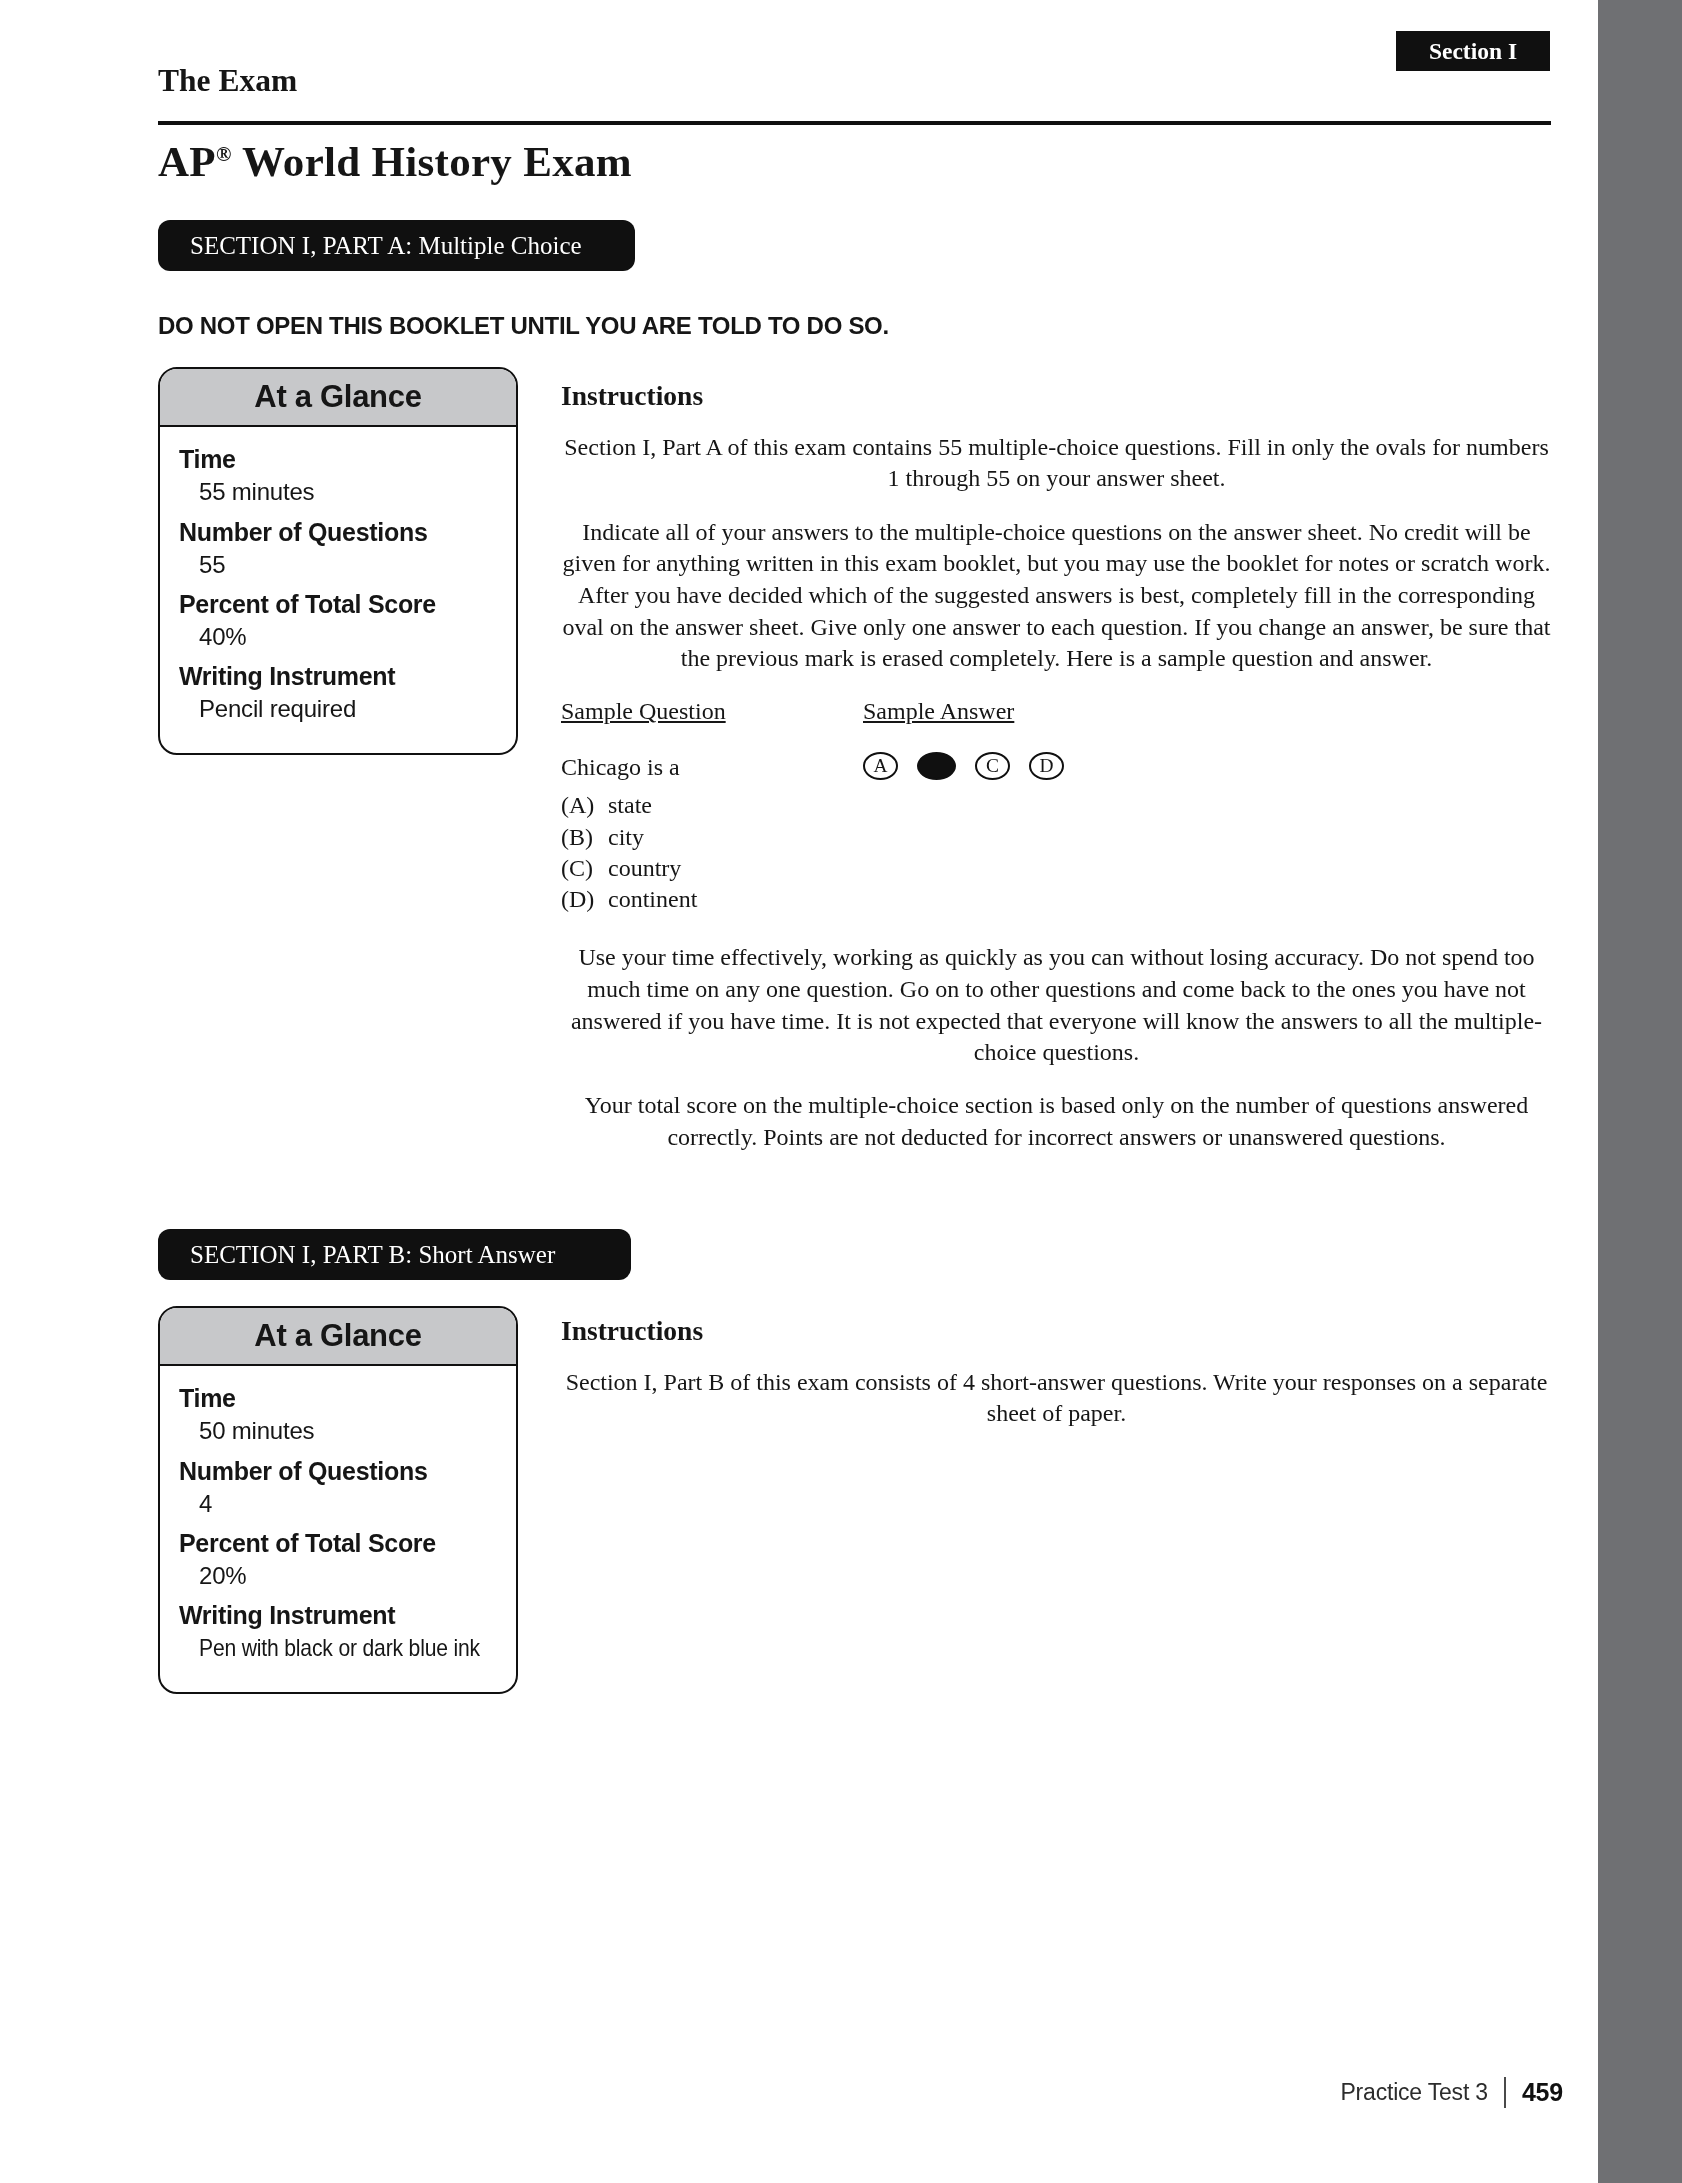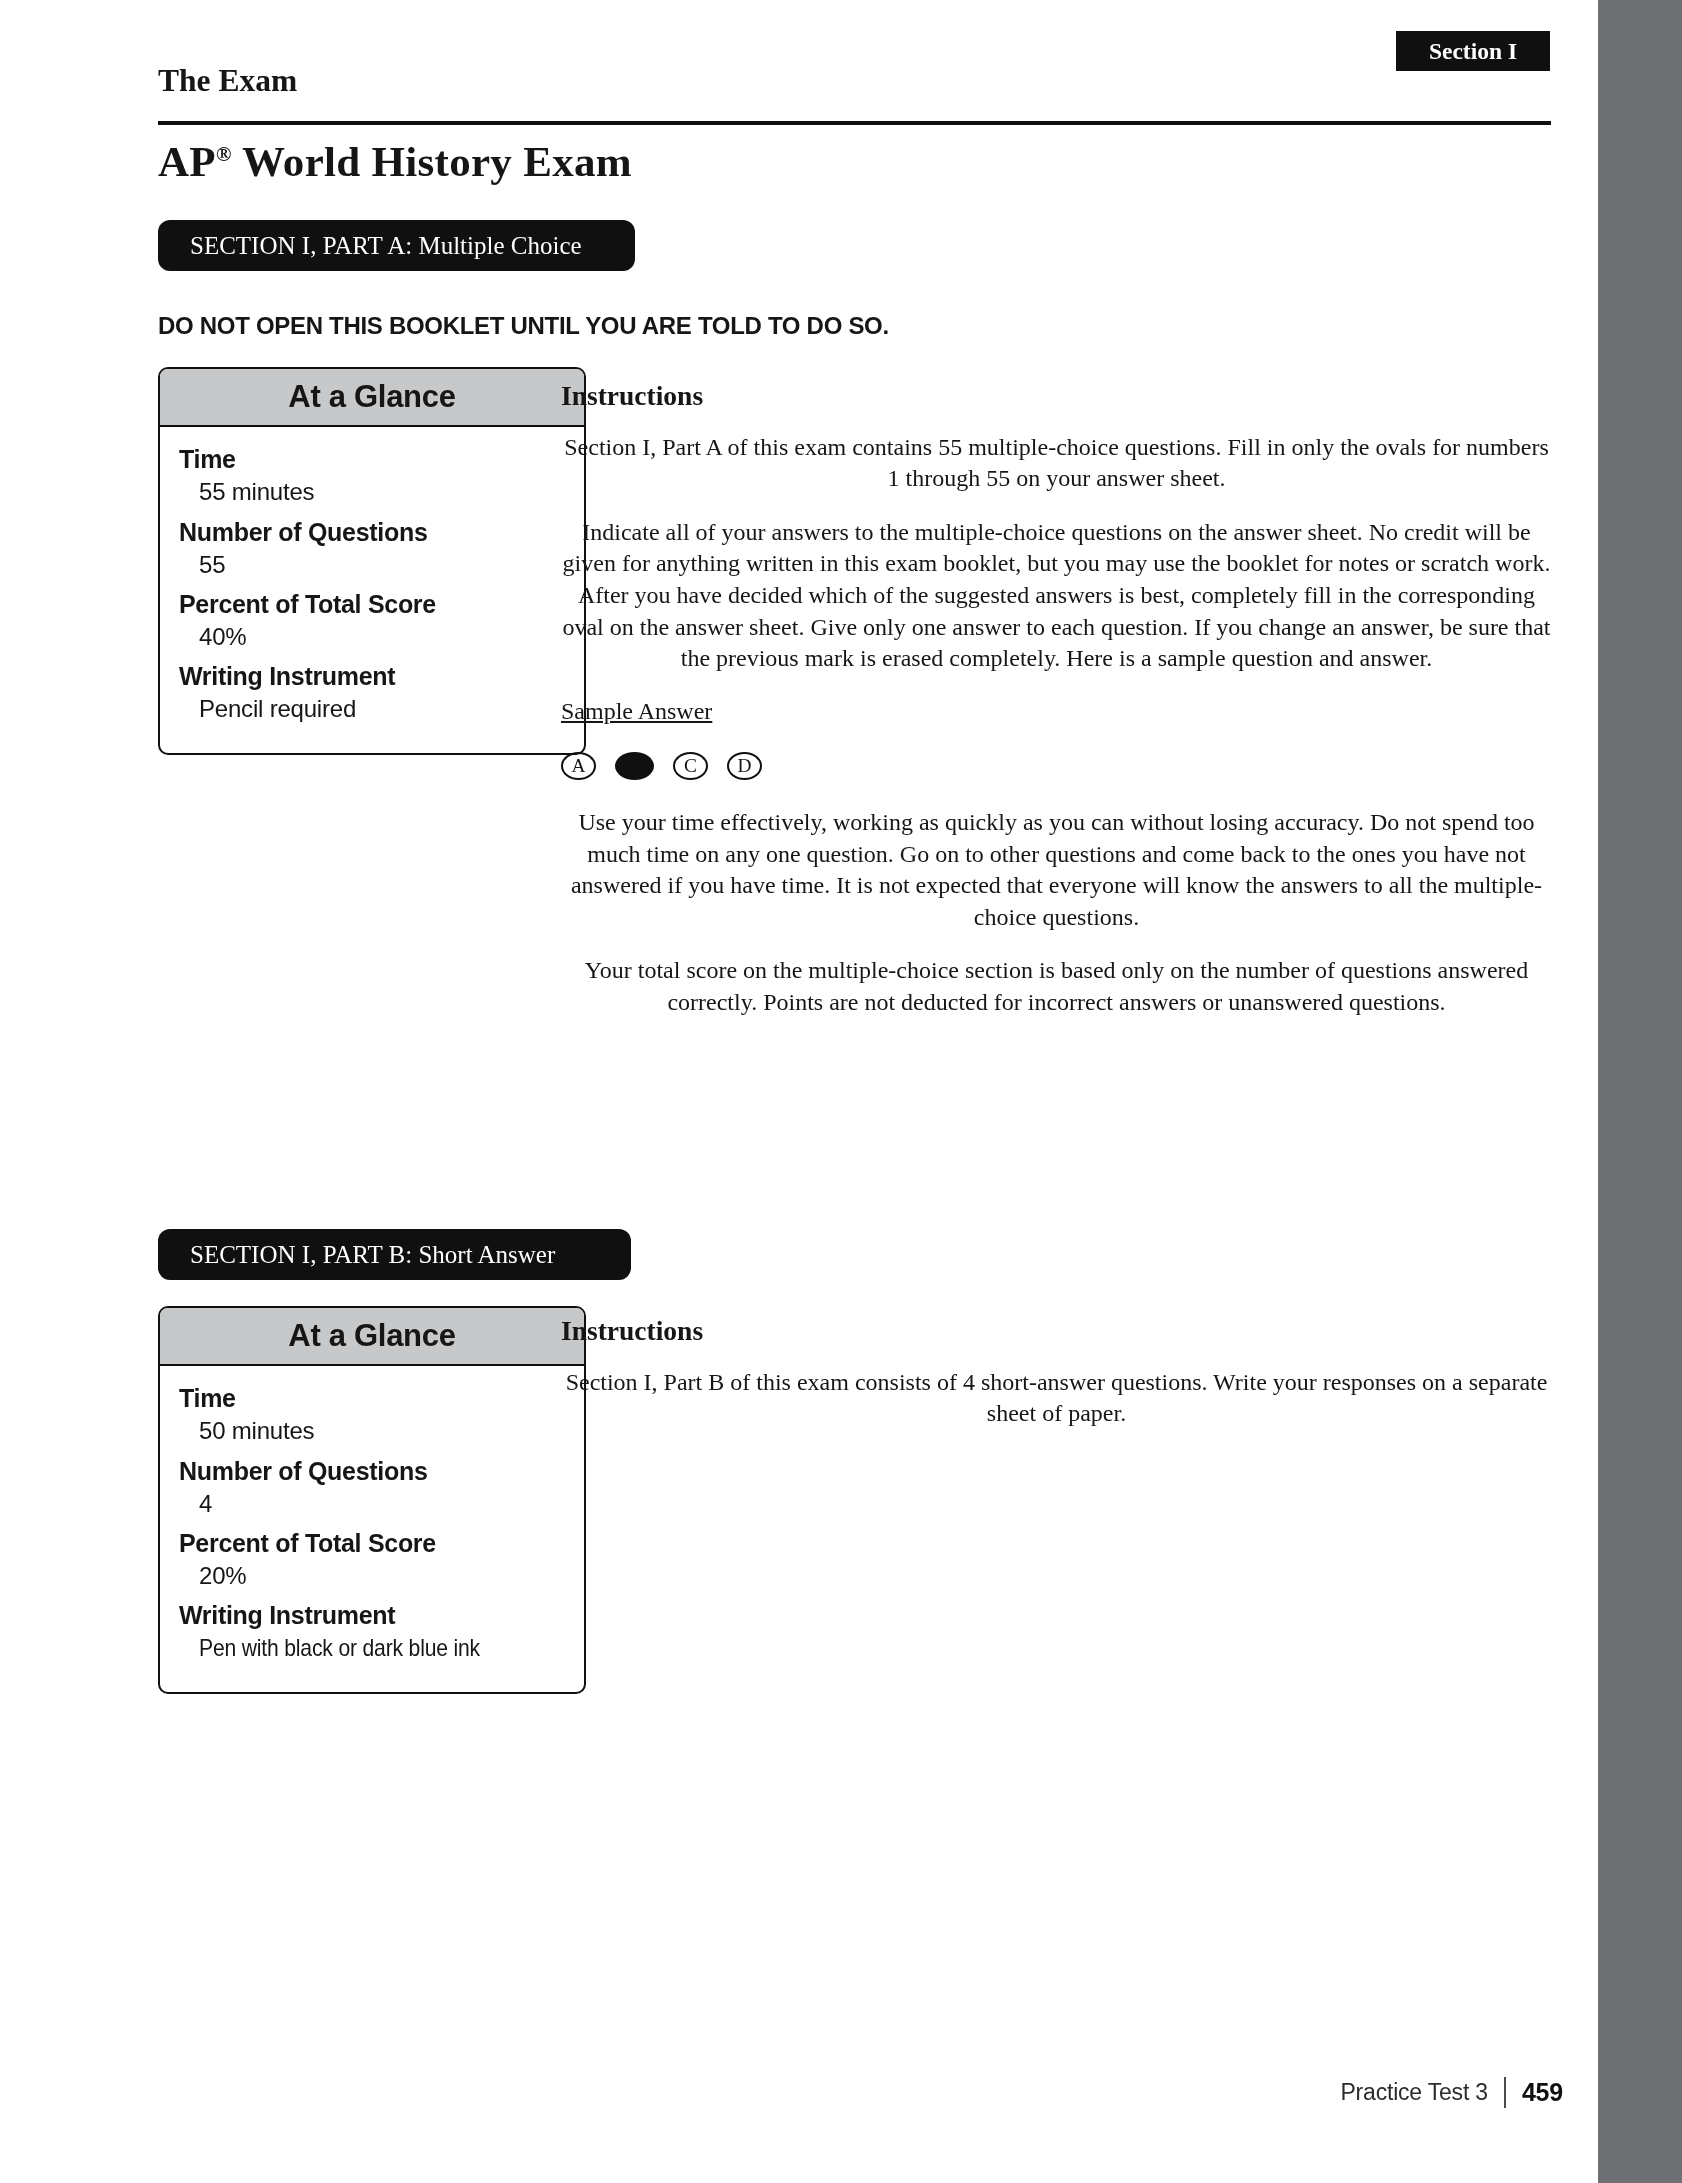--- a/index.html
+++ b/index.html
@@ -46,22 +46,22 @@
     font-size:25px;
   }
   .banner-a { top:220px; min-width:477px; }
   .banner-b { top:1229px; min-width:473px; }
   .warning {
     position:absolute; top:312px; left:158px;
     font-family:"Liberation Sans", sans-serif;
     font-weight:bold; font-size:24px; letter-spacing:-0.3px;
   }
   .glance {
-    position:absolute; left:158px; width:428px;
-    border:2.7px solid #101010; border-radius:10px;
+    position:absolute; left:158px; width:360px;
+    border:2.7px solid #101010; border-radius:19px;
     background:#ffffff;
     font-family:"Liberation Sans", sans-serif;
     overflow:hidden;
   }
   .glance-a { top:367px; }
   .glance-b { top:1306px; }
   .glance-header {
     background:#c7c8ca;
     border-bottom:2.7px solid #101010;
     height:58px;
@@ -152,20 +152,28 @@
       </div>
     </div>
   </div>
 
   <div class="col-instructions col-a">
     <div class="instructions-title">Instructions</div>
     <p class="para">Section I, Part A of this exam contains 55 multiple-choice questions. Fill in only the ovals for numbers 1 through 55 on your answer sheet.</p>
     <p class="para">Indicate all of your answers to the multiple-choice questions on the answer sheet. No credit will be given for anything written in this exam booklet, but you may use the booklet for notes or scratch work. After you have decided which of the suggested answers is best, completely fill in the corresponding oval on the answer sheet. Give only one answer to each question. If you change an answer, be sure that the previous mark is erased completely. Here is a sample question and answer.</p>
 
     <div class="sample-row">
+      <div class="sample-q">
+        <div class="sample-header">Sample Question</div>
+        <div class="stem">Chicago is a</div>
+        <div class="choice"><span class="choice-letter">(A)</span><span>state</span></div>
+        <div class="choice"><span class="choice-letter">(B)</span><span>city</span></div>
+        <div class="choice"><span class="choice-letter">(C)</span><span>country</span></div>
+        <div class="choice"><span class="choice-letter">(D)</span><span>continent</span></div>
+      </div>
       <div class="sample-ans">
         <div class="sample-header">Sample Answer</div>
         <div class="ovals">
           <span class="oval">A</span>
           <span class="oval filled">B</span>
           <span class="oval">C</span>
           <span class="oval">D</span>
         </div>
       </div>
     </div>

